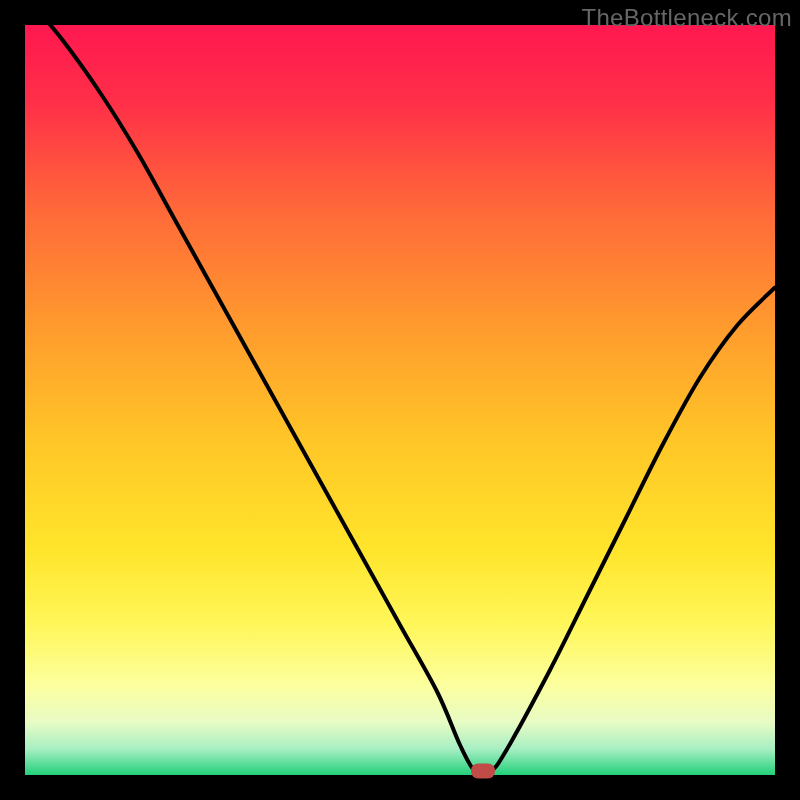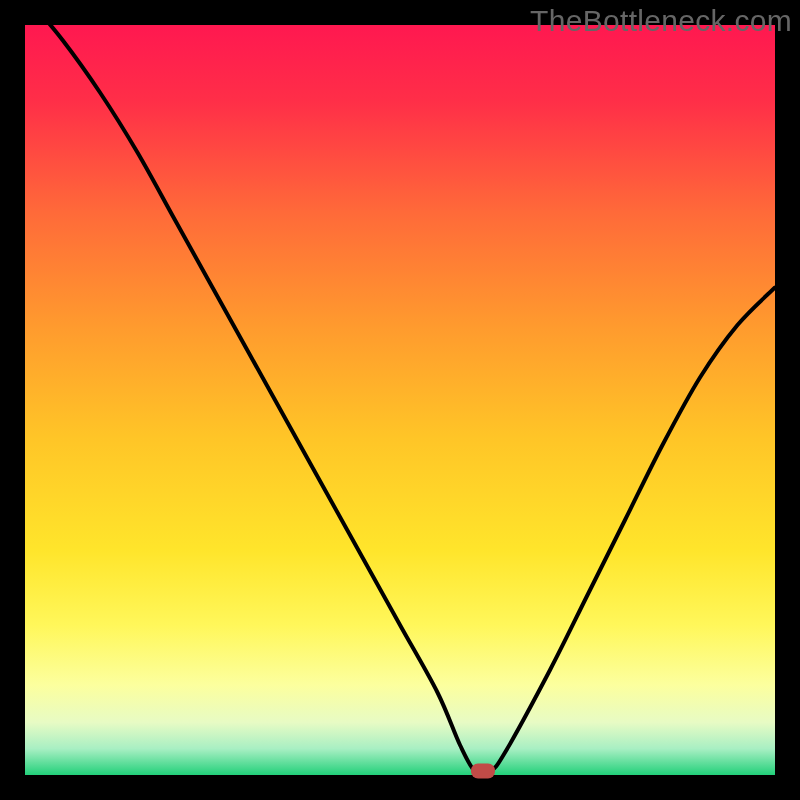--- a/index.html
+++ b/index.html
@@ -15,21 +15,21 @@
     position: relative;
     width: 800px;
     height: 800px;
     background: #000;
   }
   .watermark {
     position: absolute;
     top: 4px;
     right: 8px;
     color: #666;
-    font-size: 30px;
+    font-size: 24px;
     font-weight: 500;
     letter-spacing: 0.3px;
     z-index: 10;
   }
   .plot-area {
     position: absolute;
     left: 25px;
     top: 25px;
     width: 750px;
     height: 750px;

